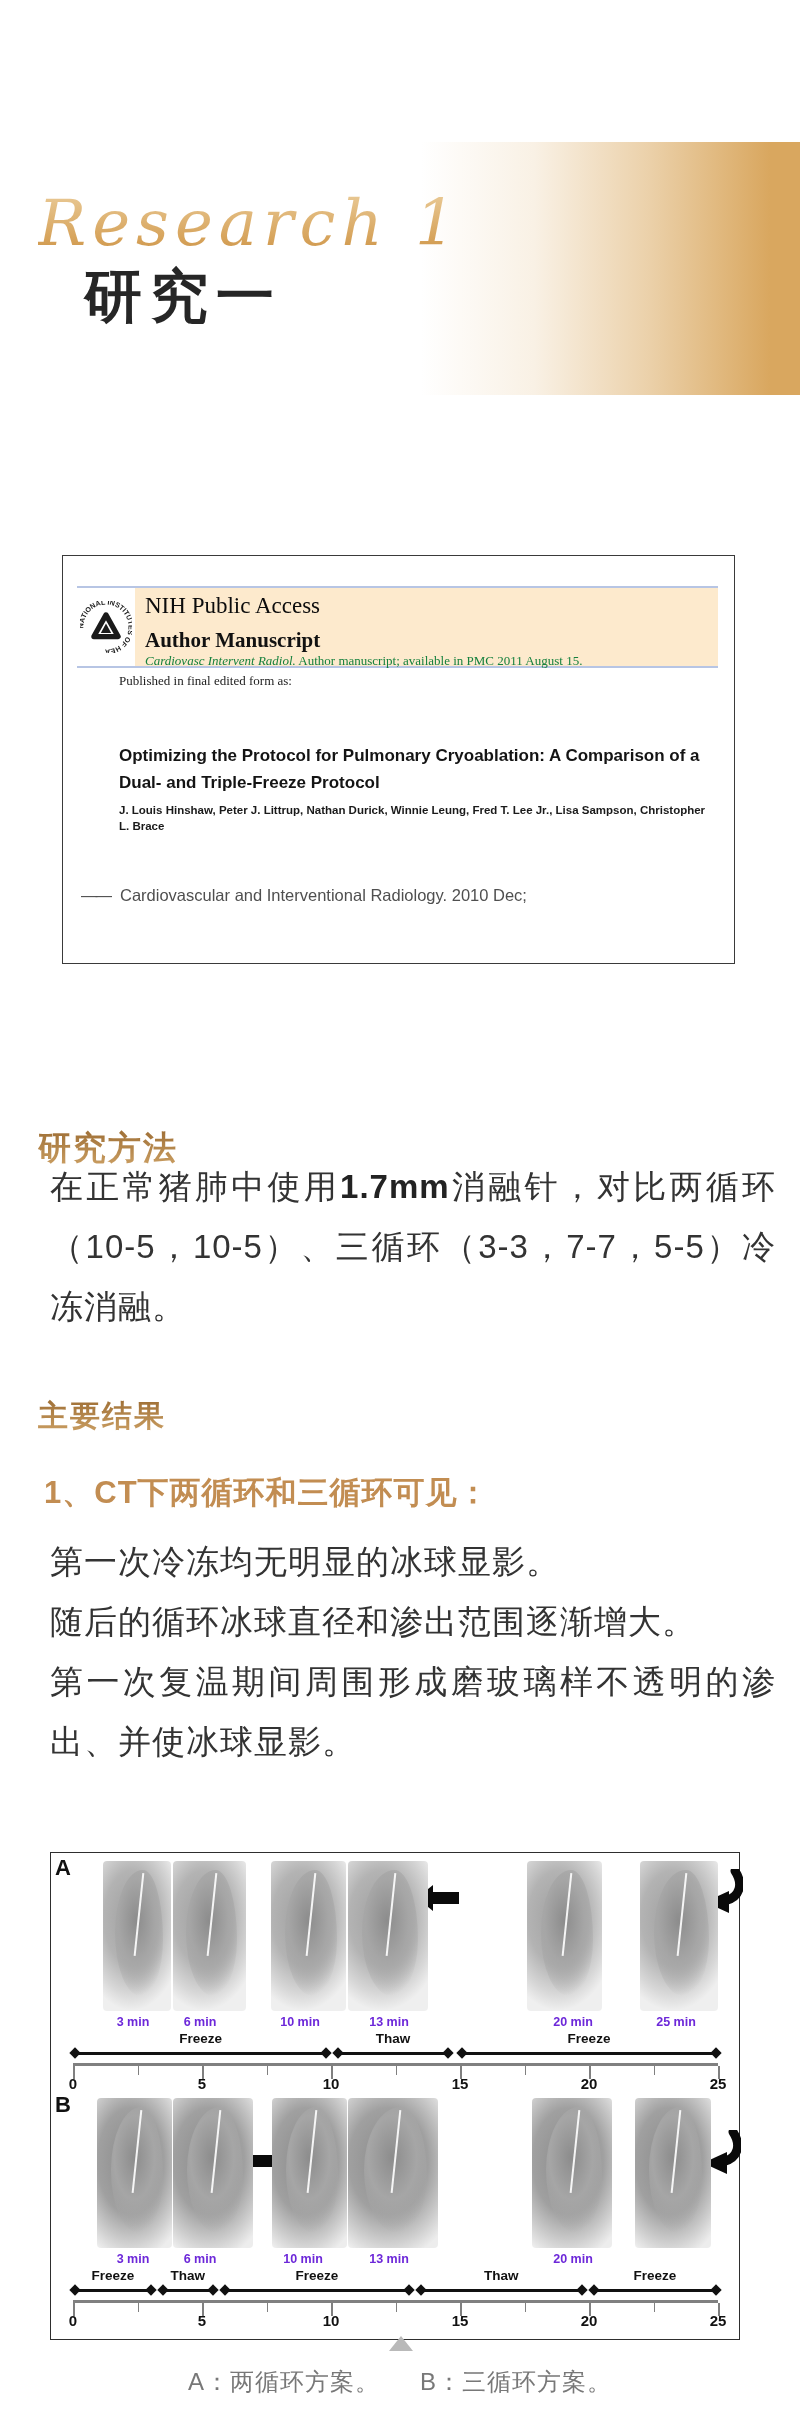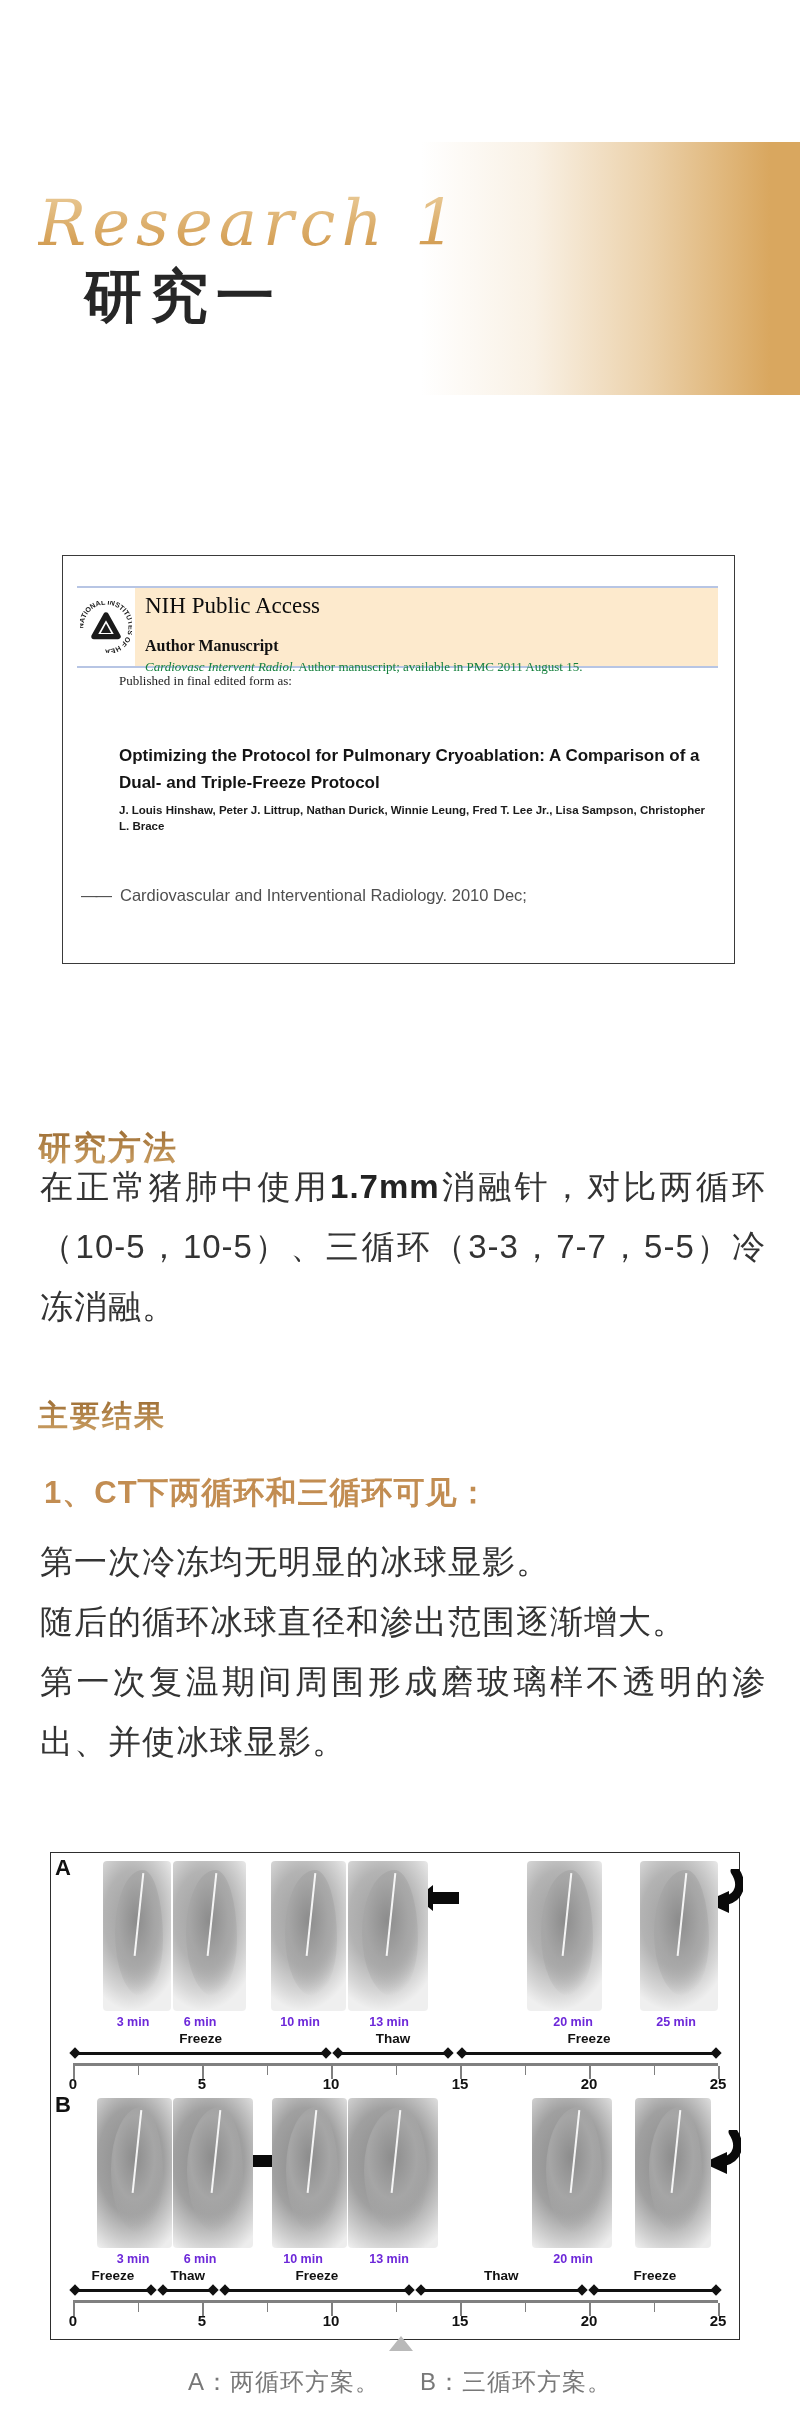--- a/index.html
+++ b/index.html
@@ -16,41 +16,41 @@
   .cn-title{position:absolute;left:54px;top:258px;font-family:"DejaVu Serif","Liberation Serif",serif;
     font-size:58px;font-weight:700;color:#262626;letter-spacing:8px;margin-left:30px;}
 
   
   .card{position:absolute;left:62px;top:555px;width:671px;height:407px;border:1px solid #3a3a3a;background:#fff;}
   .nih-band{position:absolute;left:14px;top:30px;width:641px;height:78px;
     border-top:2px solid #b7c5e4;border-bottom:2px solid #b7c5e4;display:flex;}
   .nih-logo-cell{width:58px;background:#fff;display:flex;align-items:center;justify-content:center;}
   .nih-text-cell{flex:1;background:#fdeacd;padding:3px 8px 0 10px;}
   .nih-title{font-family:Liberation Serif, serif;font-size:23px;color:#0c0c0c;line-height:30px;}
-  .nih-sub{font-family:"Liberation Serif",serif;font-size:16px;font-weight:700;color:#111;line-height:20px;margin-top:15px;}
+  .nih-sub{font-family:"Liberation Serif",serif;font-size:21px;font-weight:700;color:#111;line-height:20px;margin-top:9px;}
   .nih-avail{font-family:"Liberation Serif",serif;font-size:13px;color:#15803d;line-height:17px;margin-top:2px;}
   .nih-avail .it{font-style:italic;}
   .pub-line{position:absolute;left:56px;top:117px;font-family:"Liberation Serif",serif;font-size:13px;color:#1c1c1c;}
   .cite-line{position:absolute;left:64px;top:135px;font-family:"Liberation Serif",serif;font-size:13px;color:#1c1c1c;}
   .cite-line .it{font-style:italic;}
   .paper-title{position:absolute;left:56px;top:186px;width:590px;font-size:17px;font-weight:700;
     color:#141414;line-height:27px;}
   .paper-authors{position:absolute;left:56px;top:246px;width:590px;font-size:11.5px;font-weight:700;
     color:#1a1a1a;line-height:16px;}
   .ref{position:absolute;left:18px;top:322px;width:620px;font-size:16.5px;color:#4f4f4f;line-height:35px;}
   .ref .dash{letter-spacing:-2px;margin-right:10px;}
   .ref .l2{margin-left:33px;}
 
   
   .h-gold-serif{position:absolute;left:38px;font-family:"DejaVu Serif","Liberation Serif",serif;font-weight:700;
     background:linear-gradient(180deg,#9a6a31 0%,#c89c60 85%);
     -webkit-background-clip:text;background-clip:text;color:transparent;letter-spacing:2px;}
   #method-heading{top:1126px;font-size:33px;}
   #results-heading{top:1396px;font-size:30px;}
-  .body-par{position:absolute;left:40px;width:726px;font-size:33px;color:#333;line-height:60px;
+  .body-par{position:absolute;left:50px;width:726px;font-size:33px;color:#333;line-height:60px;
     letter-spacing:1px;text-align:justify;}
   #method-par{top:1157px;}
   .body-par b{font-weight:700;color:#222;}
   #finding-heading{position:absolute;left:44px;top:1472px;font-size:31px;font-weight:700;color:#c28d52;letter-spacing:1px;}
   #findings{top:1532px;}
 
   
   .figure{position:absolute;left:50px;top:1852px;width:688px;height:486px;border:1px solid #2e2e2e;background:#fff;}
   .panel{position:absolute;left:0;width:686px;height:235px;}
   #panel-a{top:6px;} #panel-b{top:243px;}

